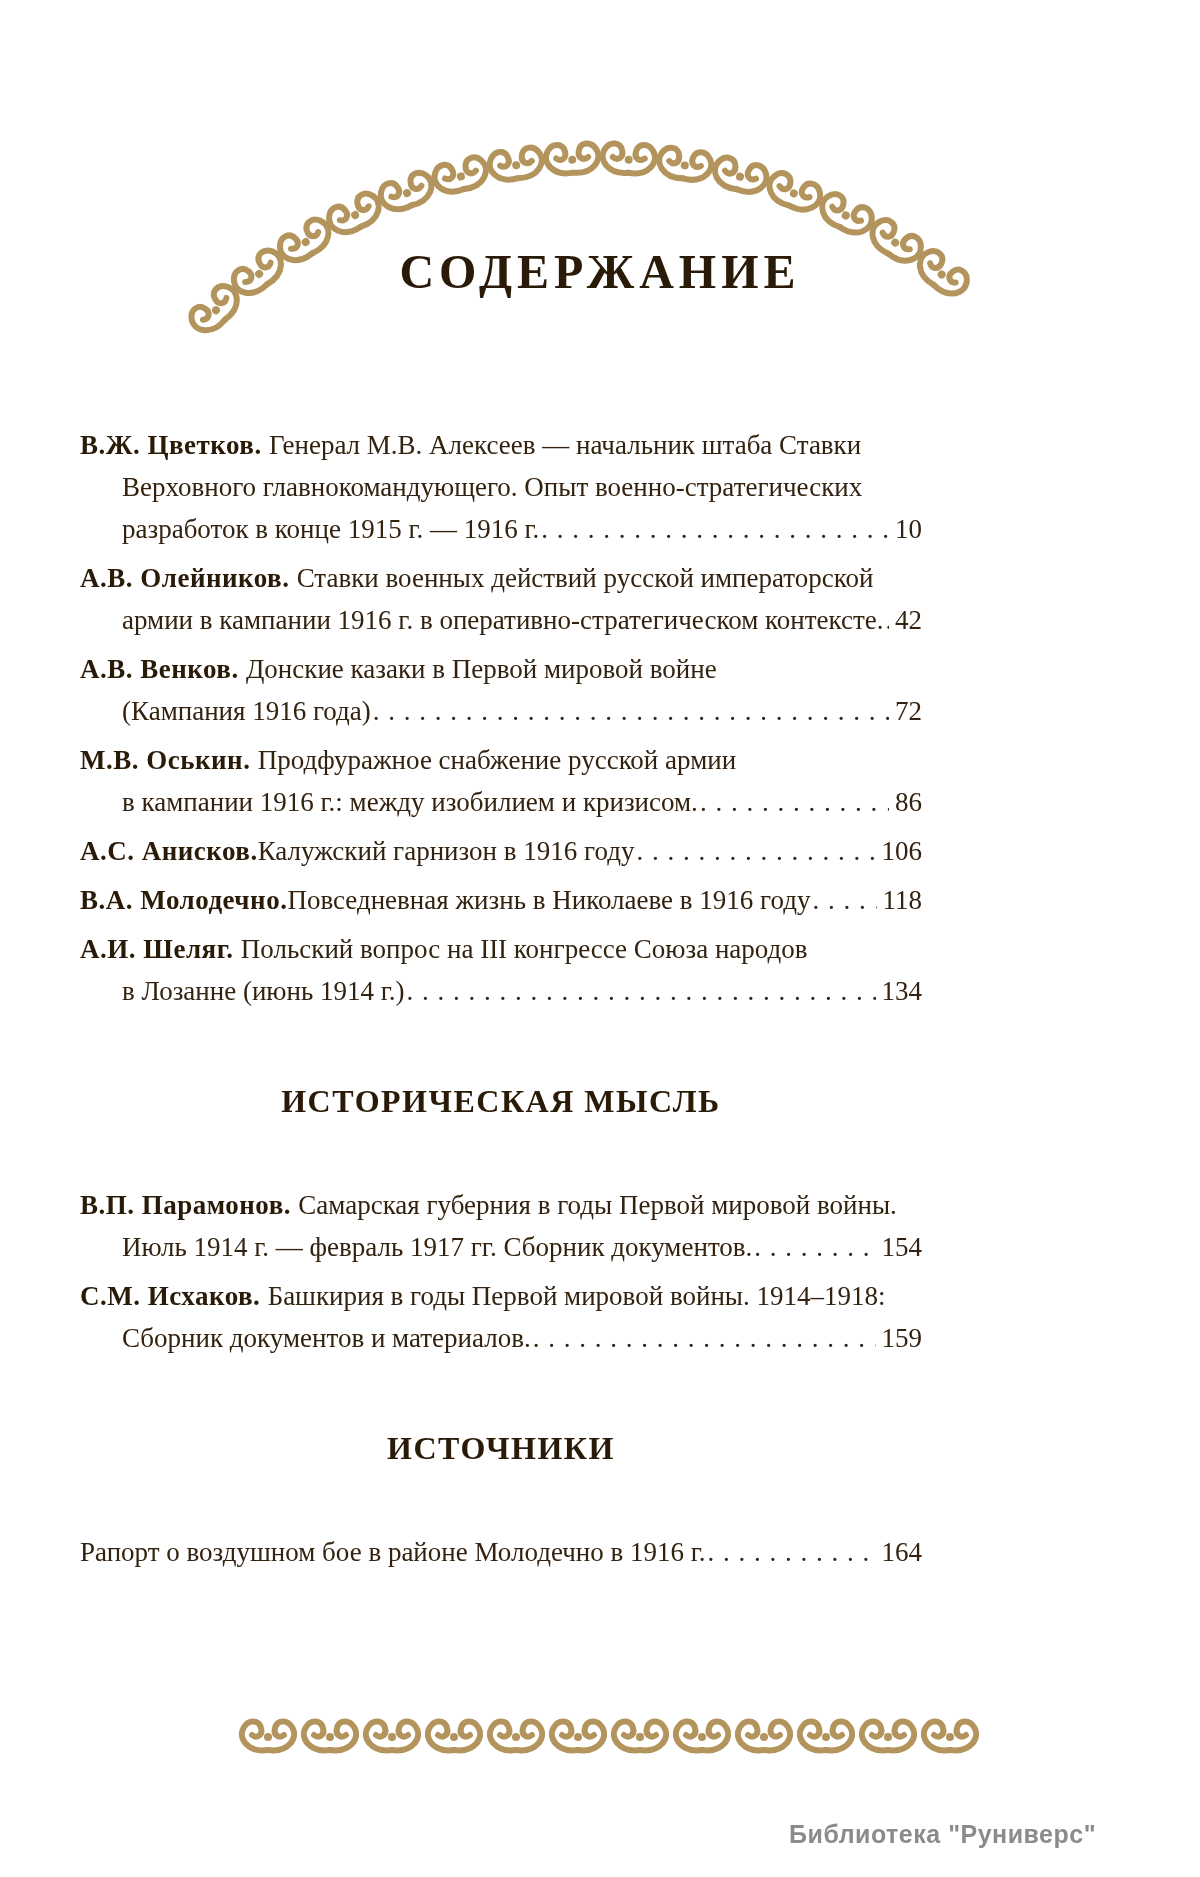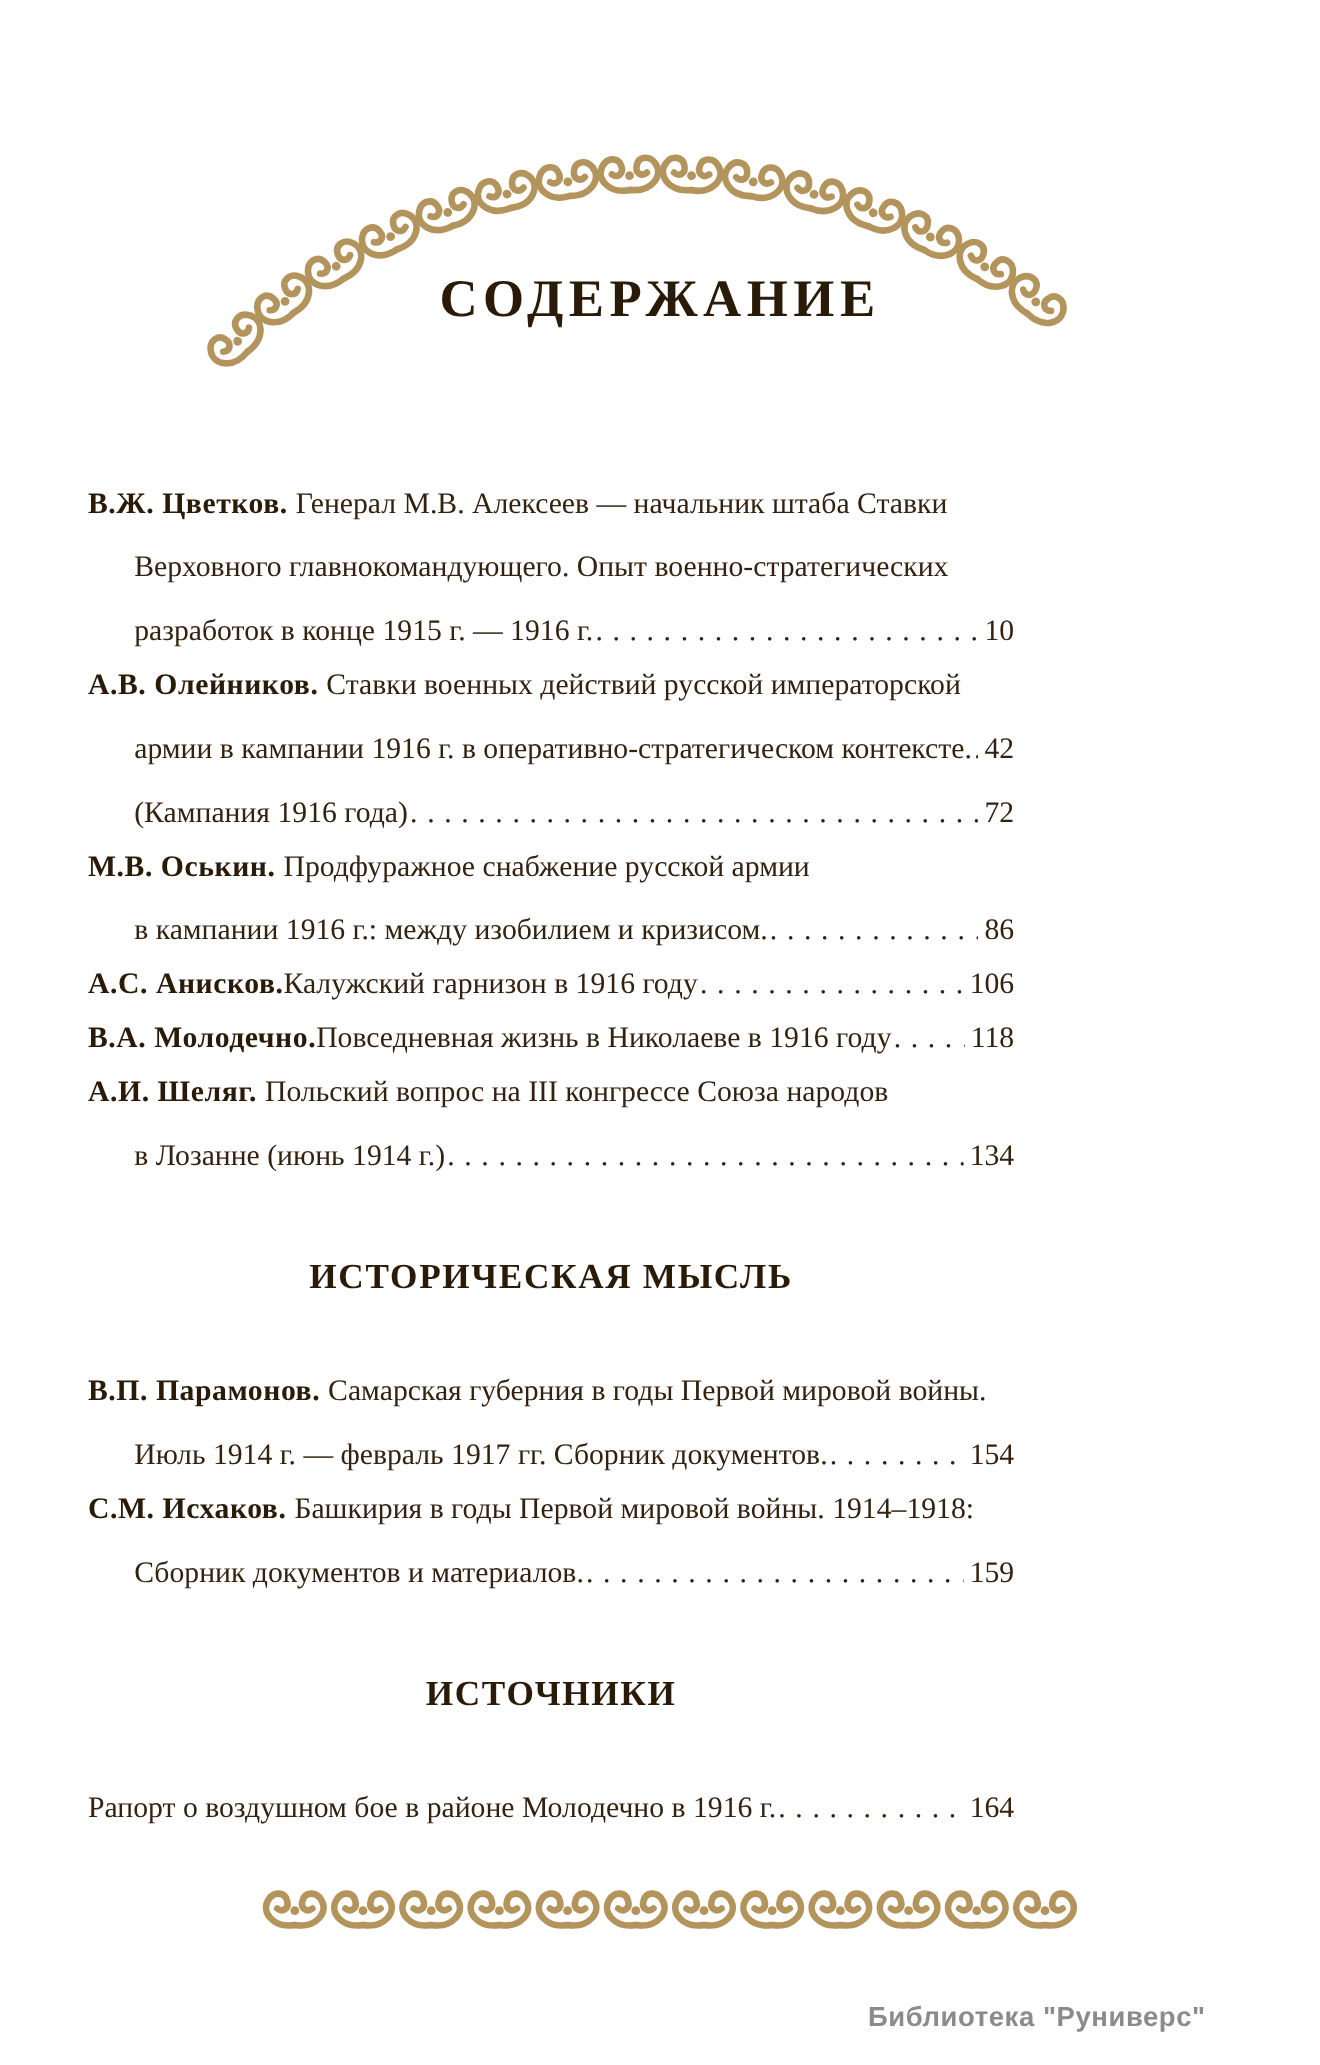--- a/index.html
+++ b/index.html
@@ -22,26 +22,26 @@
   #bottom-ornament{top:1692px;}
   .title{
     position:absolute;top:244px;left:0;width:1200px;
     text-align:center;
     font-size:48px;font-weight:700;
     letter-spacing:5px;
     color:var(--ink-bold);
     margin:0;
   }
   .toc{
-    position:absolute;top:436px;left:80px;width:842px;
+    position:absolute;top:424px;left:80px;width:842px;
     font-size:27px;line-height:42px;
   }
   .entry{margin:0 0 7px 0;}
   .row{white-space:nowrap;}
-  .row.cont{padding-left:42px;margin-top:16px;}
+  .row.cont{padding-left:42px;}
   .row.last{display:flex;align-items:flex-start;}
   .row.last .txt{flex:0 0 auto;white-space:nowrap;}
   .author{font-weight:700;color:var(--ink-bold);letter-spacing:0.5px;}
   .leader{
     flex:1 1 auto;overflow:hidden;white-space:nowrap;
     margin:0 6px 0 2px;min-width:0;
   }
   .leader::after{
     content:". . . . . . . . . . . . . . . . . . . . . . . . . . . . . . . . . . . . . . . . . . . . . . . . . . . . . . . . . . . . . . . . . . . .";
     letter-spacing:1px;
@@ -111,20 +111,21 @@
       </div>
       <div class="entry">
         <div class="row"><span class="author">А.В. Олейников. </span><span class="txt">Ставки военных действий русской императорской</span></div>
         <div class="row cont last">
           <span class="txt">армии в кампании 1916 г. в оперативно-стратегическом контексте.</span>
           <span class="leader"></span>
           <span class="pagenum">42</span>
         </div>
       </div>
       <div class="entry">
+        <div class="row"><span class="author">А.В. Венков. </span><span class="txt">Донские казаки в Первой мировой войне</span></div>
         <div class="row cont last">
           <span class="txt">(Кампания 1916 года)</span>
           <span class="leader"></span>
           <span class="pagenum">72</span>
         </div>
       </div>
       <div class="entry">
         <div class="row"><span class="author">М.В. Оськин. </span><span class="txt">Продфуражное снабжение русской армии</span></div>
         <div class="row cont last">
           <span class="txt">в кампании 1916 г.: между изобилием и кризисом.</span>

